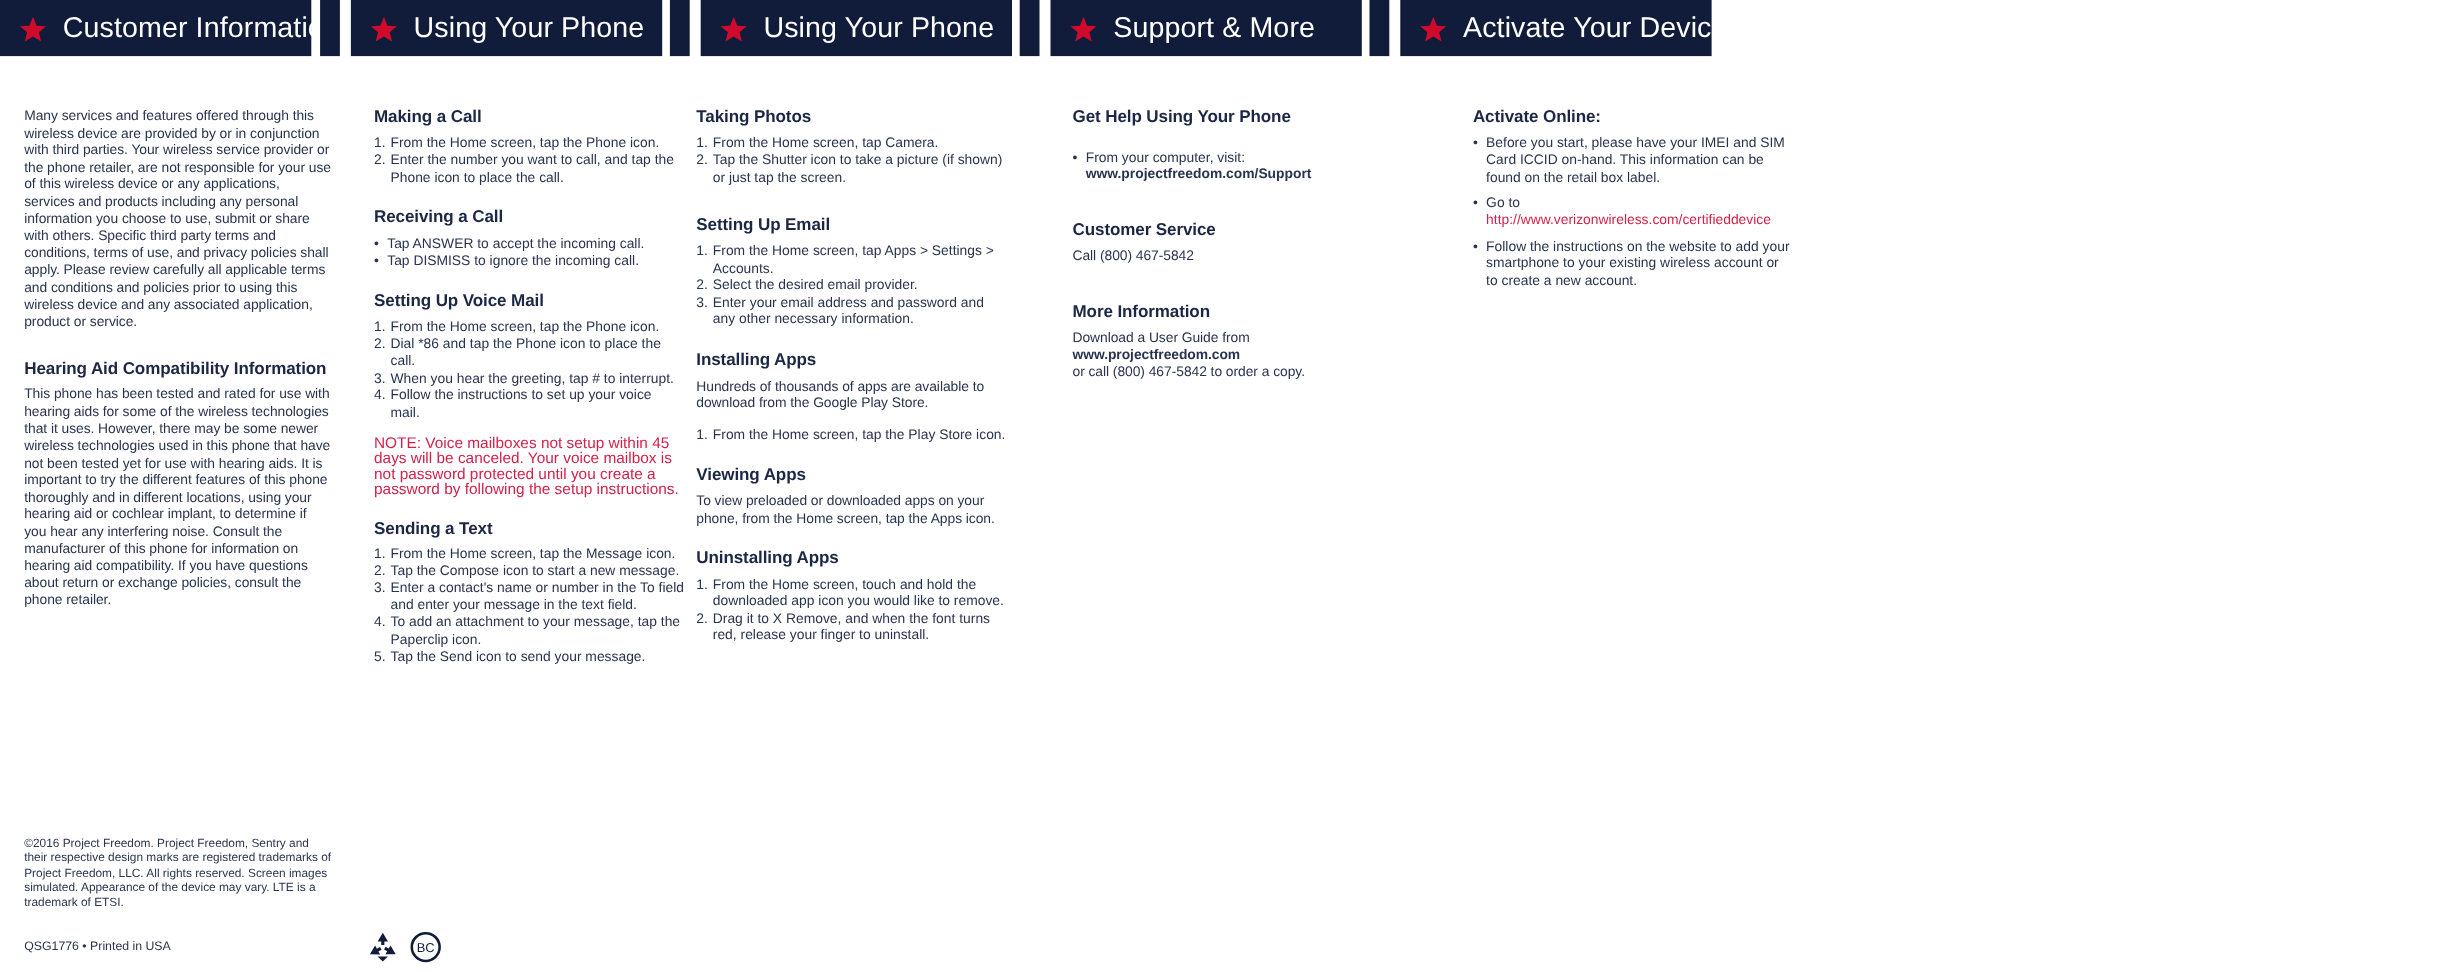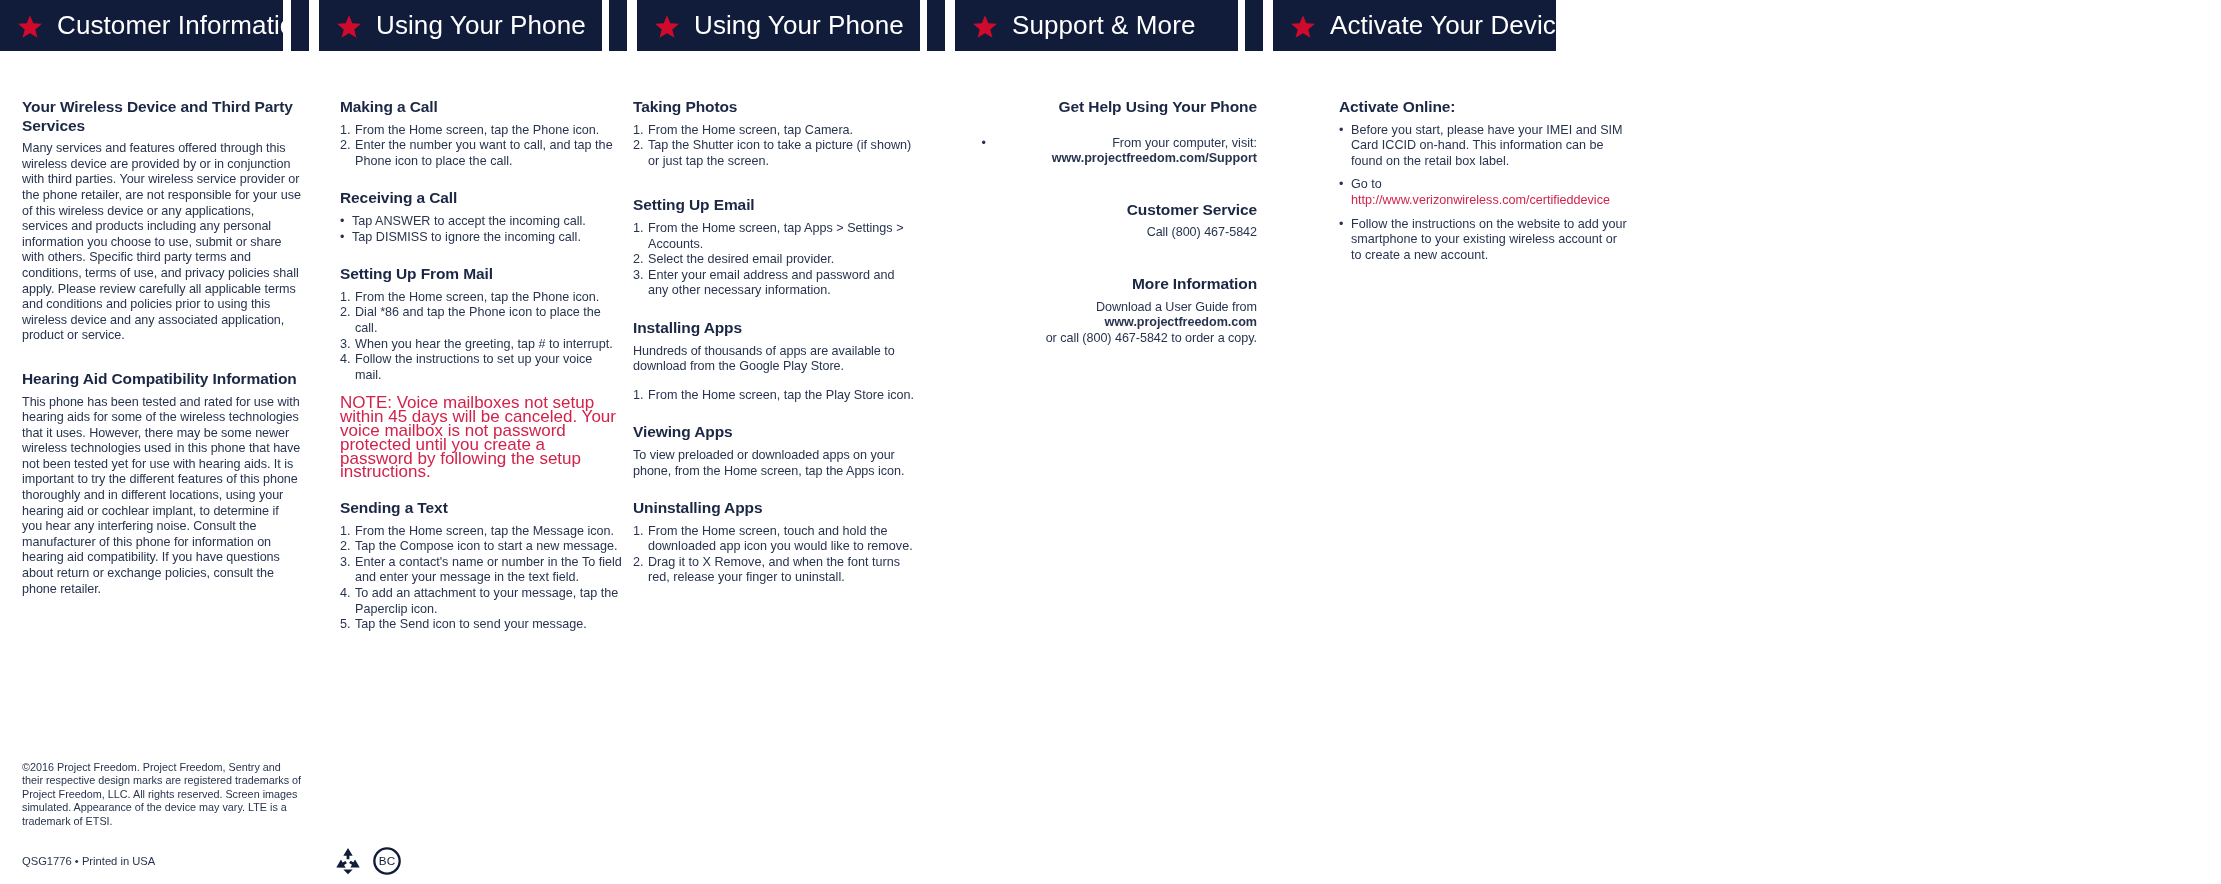--- a/index.html
+++ b/index.html
@@ -104,21 +104,21 @@
     position: absolute;
     left: 0;
     top: 0;
     width: 14px;
   }
   ul.bullets li { padding-left: 12px; }
   ul.bullets li .mk { width: 11px; }
 
   .note {
     color: #d2224a;
-    font-size: 17px;
+    font-size: 14px;
     line-height: 13.8px;
     margin: 0;
   }
   .tip {
     color: #d2224a;
     font-size: 12.6px;
     line-height: 15.6px;
     margin: 0;
   }
   .redlink { color: #d2224a; }
@@ -190,21 +190,20 @@
     <div class="hdr" style="left:1273px; width:283px;">
       <svg class="hdr-star" viewBox="0 0 24 24">
         <polygon points="12,1.2 15.0,8.6 23.0,9.1 16.9,14.2 18.9,22.0 12,17.7 5.1,22.0 7.1,14.2 1.0,9.1 9.0,8.6" fill="#cf0a2c"></polygon>
       </svg>
       <span class="hdr-title">Activate Your Device</span>
     </div>
   </div>
 
   <div class="col" style="left:22px; top:98px; width:280px;">
 
-    <h2 class="sec">Your Wireless Device and Third Party Services</h2>
     <p class="body">Many services and features offered through this wireless device are provided by or in conjunction with third parties. Your wireless service provider or the phone retailer, are not responsible for your use of this wireless device or any applications, services and products including any personal information you choose to use, submit or share with others. Specific third party terms and conditions, terms of use, and privacy policies shall apply. Please review carefully all applicable terms and conditions and policies prior to using this wireless device and any associated application, product or service.</p>
 
     <div class="gap-l"></div>
 
     <h2 class="sec">Hearing Aid Compatibility Information</h2>
     <p class="body">This phone has been tested and rated for use with hearing aids for some of the wireless technologies that it uses. However, there may be some newer wireless technologies used in this phone that have not been tested yet for use with hearing aids. It is important to try the different features of this phone thoroughly and in different locations, using your hearing aid or cochlear implant, to determine if you hear any interfering noise. Consult the manufacturer of this phone for information on hearing aid compatibility. If you have questions about return or exchange policies, consult the phone retailer.</p>
   </div>
 
   <div style="position:absolute; left:22px; top:761px; width:280px;">
     <p class="copyright">©2016 Project Freedom. Project Freedom, Sentry and their respective design marks are registered trademarks of Project Freedom, LLC. All rights reserved. Screen images simulated. Appearance of the device may vary. LTE is a trademark of ETSI.</p>
@@ -239,21 +238,21 @@
     <div class="gap-m"></div>
 
     <h2 class="sec">Receiving a Call</h2>
     <ul class="bullets">
       <li><span class="mk">•</span><span>Tap ANSWER to accept the incoming call.</span></li>
       <li><span class="mk">•</span><span>Tap DISMISS to ignore the incoming call.</span></li>
     </ul>
 
     <div class="gap-m"></div>
 
-    <h2 class="sec">Setting Up From Mail</h2>
+    <h2 class="sec">Setting Up Voice Mail</h2>
     <ol class="steps">
       <li><span class="mk">1.</span><span>From the Home screen, tap the Phone icon.</span></li>
       <li><span class="mk">2.</span><span>Dial *86 and tap the Phone icon to place the call.</span></li>
       <li><span class="mk">3.</span><span>When you hear the greeting, tap # to interrupt.</span></li>
       <li><span class="mk">4.</span><span>Follow the instructions to set up your voice mail.</span></li>
     </ol>
 
     <div class="gap-s"></div>
     <p class="note">NOTE: Voice mailboxes not setup within 45 days will be canceled. Your voice mailbox is not password protected until you create a password by following the setup instructions.</p>
 
@@ -303,21 +302,21 @@
 
     <div class="gap-m"></div>
 
     <h2 class="sec">Uninstalling Apps</h2>
     <ol class="steps">
       <li><span class="mk">1.</span><span>From the Home screen, touch and hold the downloaded app icon you would like to remove.</span></li>
       <li><span class="mk">2.</span><span>Drag it to X Remove, and when the font turns red, release your finger to uninstall.</span></li>
     </ol>
   </div>
 
-  <div class="col" style="left:975px; top:98px; width:282px;text-align:right;">
+  <div class="col" style="left:975px; top:98px; width:282px;">
 
     <h2 class="sec">Get Help Using Your Phone</h2>
     <div class="gap-s"></div>
     <ul class="bullets">
       <li>
         <span class="mk">•</span>
         <span>From your computer, visit:</span><br>
         <span class="bold">www.projectfreedom.com/Support</span>
       </li>
     </ul>

